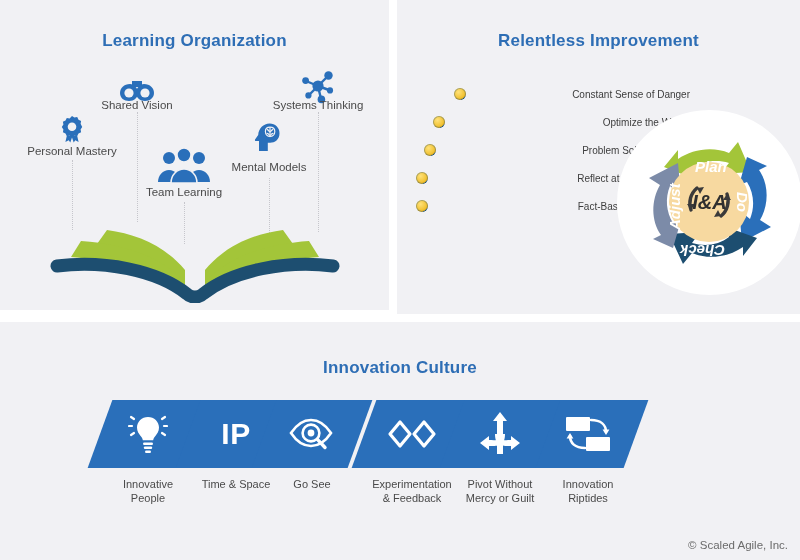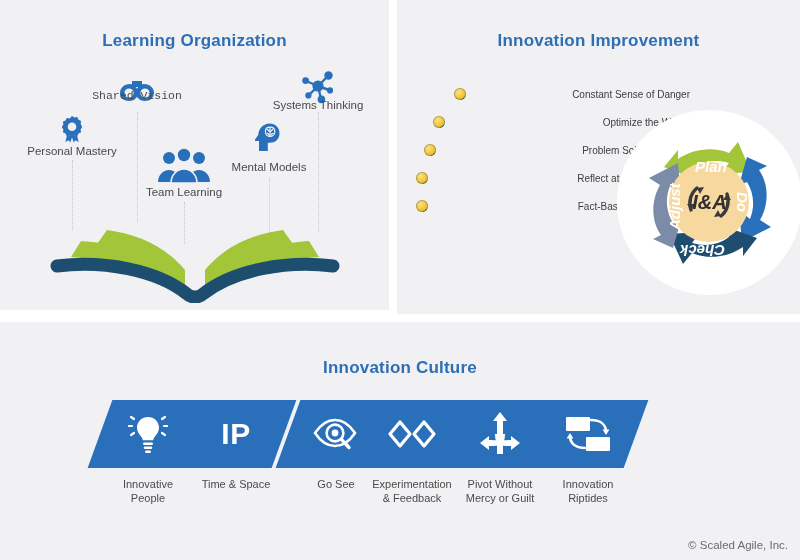--- a/index.html
+++ b/index.html
@@ -205,21 +205,21 @@
     <svg width="36" height="22" viewBox="0 0 36 22">
       <g fill="#2a6fba">
         <path d="M13 1 h10 v6 h-10z"></path>
         <path d="M11 4 C5 4 1 8 1 13 s4 8 9 8 9-3.5 9-8 c0-5-4-9-8-9z"></path>
         <path d="M25 4 c-4 0-8 4-8 9 0 4.5 4 8 9 8 s9-3.5 9-8 c0-5-4-9-10-9z"></path>
       </g>
       <circle cx="10" cy="13" r="4.6" fill="#f1f1f4"></circle>
       <circle cx="26" cy="13" r="4.6" fill="#f1f1f4"></circle>
     </svg>
   </div>
-  <div class="lo-label" style="left:137px; top:89px;font-family:Liberation Mono, monospace;">Shared Vision</div>
+  <div class="lo-label" style="left:137px; top:99px;">Shared Vision</div>
 
   <div class="lo-icon" style="left:184px; top:148px;">
     <svg width="54" height="36" viewBox="0 0 54 36">
       <g fill="#2a6fba">
         <circle cx="12" cy="10" r="6"></circle>
         <path d="M1 34 c0-7 5-12 11-12 s11 5 11 12z"></path>
         <circle cx="42" cy="10" r="6"></circle>
         <path d="M31 34 c0-7 5-12 11-12 s11 5 11 12z"></path>
         <circle cx="27" cy="7" r="7"></circle>
         <path d="M14 35 c0-8 6-14 13-14 s13 6 13 14z"></path>
@@ -260,21 +260,21 @@
         <circle cx="4.6" cy="10.6" r="3.4"></circle>
         <circle cx="7.4" cy="25.4" r="3.1"></circle>
         <circle cx="29" cy="20.4" r="3.1"></circle>
         <circle cx="20.4" cy="29.4" r="3.8"></circle>
       </g>
     </svg>
   </div>
   <div class="lo-label" style="left:318px; top:99px;">Systems Thinking</div>
 
   <div class="panel" id="panel-relentless">
-    <div class="panel-title" id="title-relentless">Innovation Improvement</div>
+    <div class="panel-title" id="title-relentless">Relentless Improvement</div>
   </div>
 
   <div id="ri-list">
     <div class="ri-item" style="padding-left:14px;">
       <span class="ri-bullet" style="left:14px;"></span>
       <span class="ri-text">Constant Sense of Danger</span>
     </div>
     <div class="ri-item" style="padding-left:14px;">
       <span class="ri-bullet" style="left:-7px;"></span>
       <span class="ri-text">Optimize the Whole</span>
@@ -365,21 +365,21 @@
 
     <div class="ic-cell" style="left:180px;">
       <div class="ic-shape">
         <div class="ic-glyph">
           <span class="ic-ip">IP</span>
         </div>
       </div>
       <div class="ic-label">Time &amp; Space</div>
     </div>
 
-    <div class="ic-cell" style="left:280px;">
+    <div class="ic-cell" style="left:256px;">
       <div class="ic-shape">
         <div class="ic-glyph">
           <svg width="46" height="34" viewBox="0 0 46 34">
             <g fill="none" stroke="#ffffff" stroke-width="2.6" stroke-linecap="round">
               <path d="M2 16 C8 7 15 3 22 3 c7 0 14 4 20 13 -6 9-13 13-20 13 -7 0-14-4-20-13z"></path>
             </g>
             <circle cx="22" cy="16" r="8.4" fill="none" stroke="#ffffff" stroke-width="2.6"></circle>
             <circle cx="22" cy="16" r="3.4" fill="#ffffff"></circle>
             <path d="M28.4 22.4 L36 30.5" stroke="#ffffff" stroke-width="3.4" stroke-linecap="round"></path>
           </svg>

